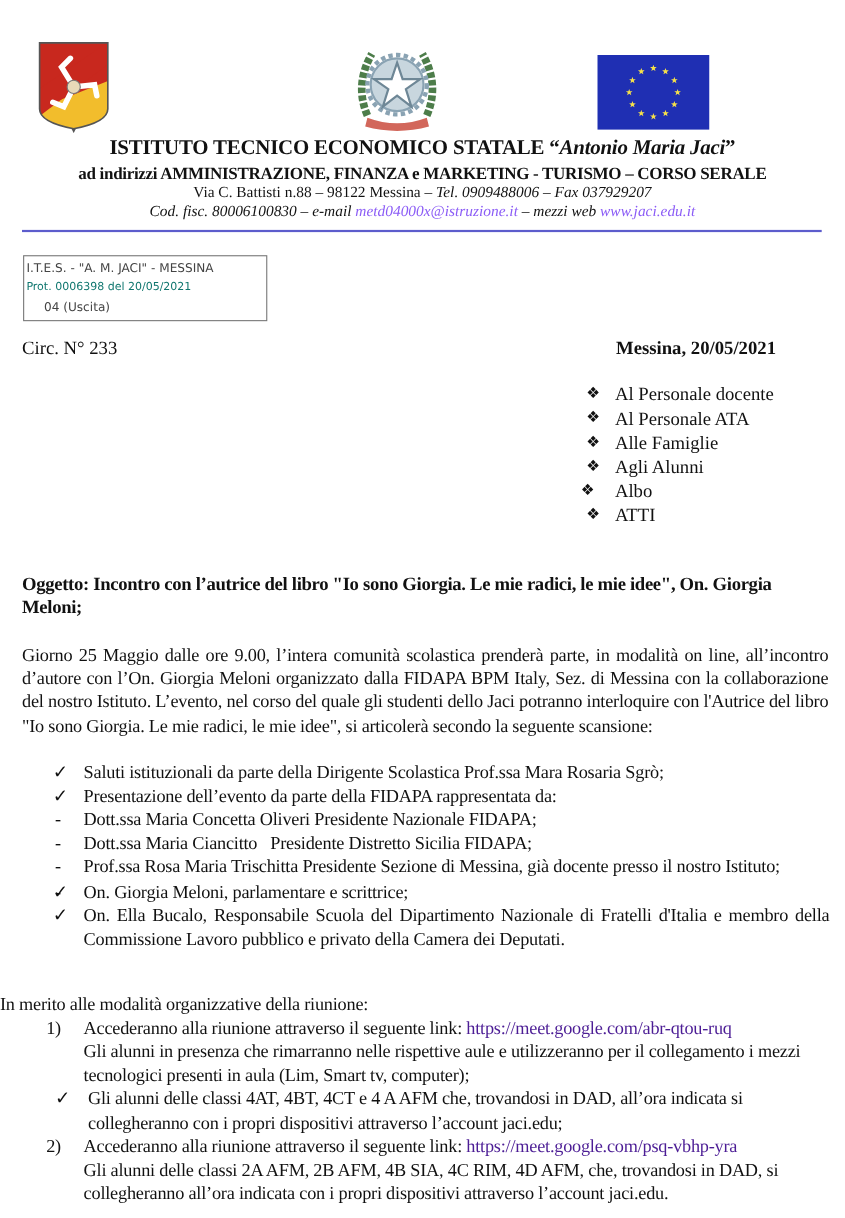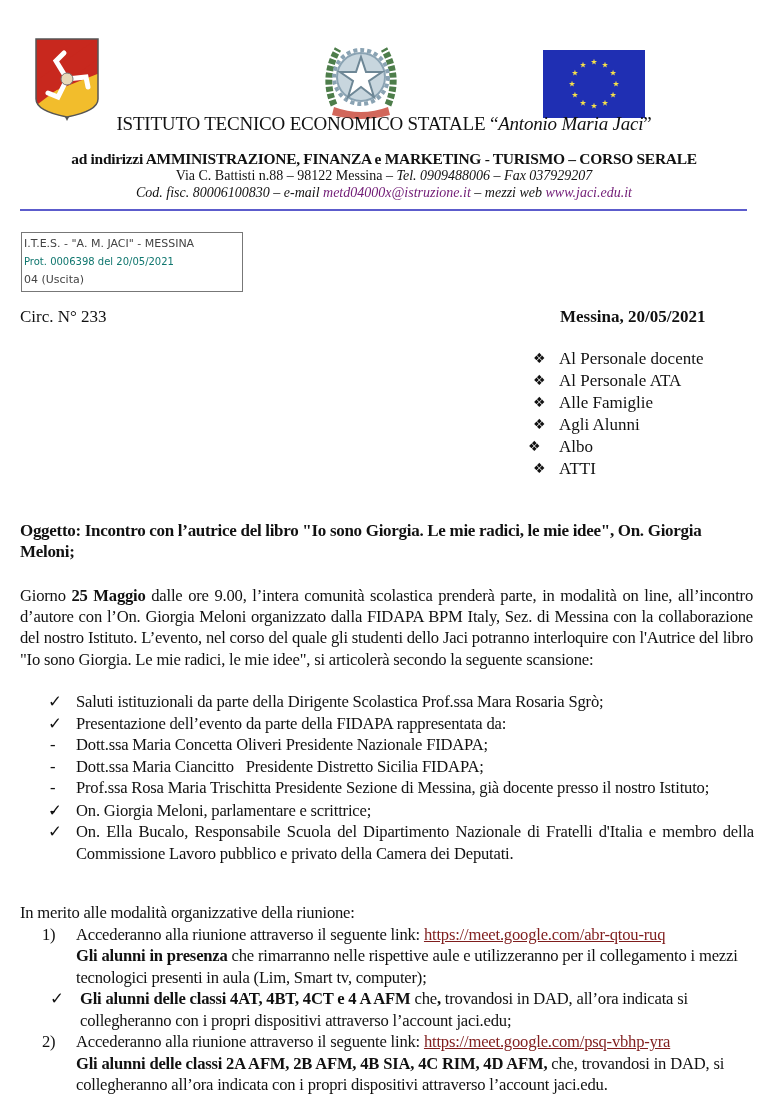--- a/index.html
+++ b/index.html
@@ -7,37 +7,37 @@
     width: 768px; height: 1107px; position: relative; overflow: hidden;
     font-family: "Liberation Serif", "DejaVu Serif", serif; color: #111;
   }
   .abs { position: absolute; }
   
   .logo-sicily { left: 34px; top: 37px; width: 66px; height: 84px; }
   .logo-italy { left: 320px; top: 37px; width: 82px; height: 86px; }
   .logo-eu { left: 543px; top: 50px; width: 102px; height: 68px; }
 
   .header-block { left: 0; width: 768px; text-align: center; }
-  .h-title { top: 113px; font-size: 19px; font-weight: normal; letter-spacing: -0.2px; }
+  .h-title { top: 124px; font-size: 19px; font-weight: bold; letter-spacing: -0.2px; }
   .h-title i { font-style: italic; }
   .h-sub { top: 150px; font-size: 15.5px; font-weight: bold; letter-spacing: -0.3px; }
   .h-addr { top: 168px; font-size: 14px; }
   .h-addr i { font-style: italic; }
   .h-cod { top: 185px; font-size: 14px; font-style: italic; }
-  .blue { color: #701a75; margin-top: 20px; }
+  .blue { color: #8b5cf6; margin-top: 20px; }
   .rule { left: 20px; top: 209px; width: 727px; height: 2px; background: #5c5ccc; }
 
   .prot-box {
     left: 21px; top: 232px; width: 222px; height: 60px;
     border: 1px solid #777; box-sizing: border-box;
     font-family: "DejaVu Sans", sans-serif; padding: 3px 0 0 2px;
   }
   .prot-line1 { font-size: 11px; color: #444; line-height: 16px; }
   .prot-line2 { font-size: 10px; color: #0f766e; line-height: 20px; }
-  .prot-line3 { font-size: 11px; color: #444; line-height: 16px; }
+  .prot-line3 { font-size: 11px; color: #444; line-height: 16px; margin-left: 16px; }
 
   .circ { left: 20px; top: 307px; font-size: 17px; font-weight: normal; }
   .place-date { left: 560px; top: 307px; font-size: 17px; font-weight: bold; }
 
   .recipients { left: 533px; top: 348px; font-size: 17px; line-height: 22px; }
   .recipients .row { display: flex; align-items: center; }
   .recipients .bullet { width: 26px; font-size: 14px; }
   .recipients .row.shift .bullet { margin-left: -5px; width: 31px; }
 
   .subject { left: 20px; top: 520px; width: 735px; font-size: 17px; font-weight: bold; line-height: 21px; letter-spacing: -0.3px; }
@@ -47,22 +47,22 @@
   .list { left: 0; width: 768px; font-size: 16.6px; line-height: 21.5px; letter-spacing: -0.2px; }
   .li { position: relative; padding-left: 76px; padding-right: 14px; }
   .li .mark { position: absolute; left: 48px; top: 0; width: 24px; }
   .li.just { text-align: justify; }
 
   .li2 { position: relative; padding-left: 76px; padding-right: 14px; }
   .li2 .mark { position: absolute; left: 42px; }
   .li2.check .mark { left: 50px; }
   .li2.check { padding-left: 80px; }
 
-  a.link { color: #7f1d1d; text-decoration: underline; }
-  b { font-weight: bold; }
+  a.link { color: #4c1d95; }
+  b { font-weight: normal; }
 </style>
 </head>
 <body>
 
 <div class="abs logo-sicily">
   <svg width="66" height="84" viewBox="0 0 66 84">
     <defs>
       <clipPath id="shield">
           <path d="M2 2 H64 V62 Q64 74 33 80 Q2 74 2 62 Z"></path>
         </clipPath>
@@ -174,21 +174,21 @@
   <div class="li"><span class="mark">✓</span><span>Presentazione dell’evento da parte della FIDAPA rappresentata da:</span></div>
   <div class="li"><span class="mark" style="left:50px">-</span><span>Dott.ssa Maria Concetta Oliveri Presidente Nazionale FIDAPA;</span></div>
   <div class="li"><span class="mark" style="left:50px">-</span><span style="white-space:pre">Dott.ssa Maria Ciancitto&nbsp;&nbsp; Presidente Distretto Sicilia FIDAPA;</span></div>
   <div class="li just"><span class="mark" style="left:50px">-</span><span>Prof.ssa Rosa Maria Trischitta Presidente Sezione di Messina, già docente presso il nostro Istituto;</span></div>
   <div class="li" style="margin-top:1px"><span class="mark" style="left:50px">-</span></div>
   <div class="li"><span class="mark">✓</span><span>On. Giorgia Meloni, parlamentare e scrittrice;</span></div>
   <div class="li just"><span class="mark">✓</span><span>On. Ella Bucalo, Responsabile Scuola del Dipartimento Nazionale di Fratelli d'Italia e membro della Commissione Lavoro pubblico e privato della Camera dei Deputati.</span></div>
 </div>
 
 <div class="abs list" style="top:902px;">
-  <div style="padding-left:20px">In merito alle modalità organizzative della riunione:</div>
+  <div style="">In merito alle modalità organizzative della riunione:</div>
 
   <div class="li2">
     <span class="mark">1)</span>
     <span>Accederanno alla riunione attraverso il seguente link: </span><a class="link">https://meet.google.com/abr-qtou-ruq</a><br>
     <b>Gli alunni in presenza</b><span> che rimarranno nelle rispettive aule e utilizzeranno per il collegamento i mezzi tecnologici presenti in aula (Lim, Smart tv, computer);</span>
   </div>
 
   <div class="li2 check" style="padding-right:60px">
     <span class="mark">✓</span>
     <b>Gli alunni delle classi 4AT, 4BT, 4CT e 4 A AFM</b><span> che</span><b>,</b><span> trovandosi in DAD, all’ora indicata si collegheranno con i propri dispositivi attraverso l’account jaci.edu;</span>

